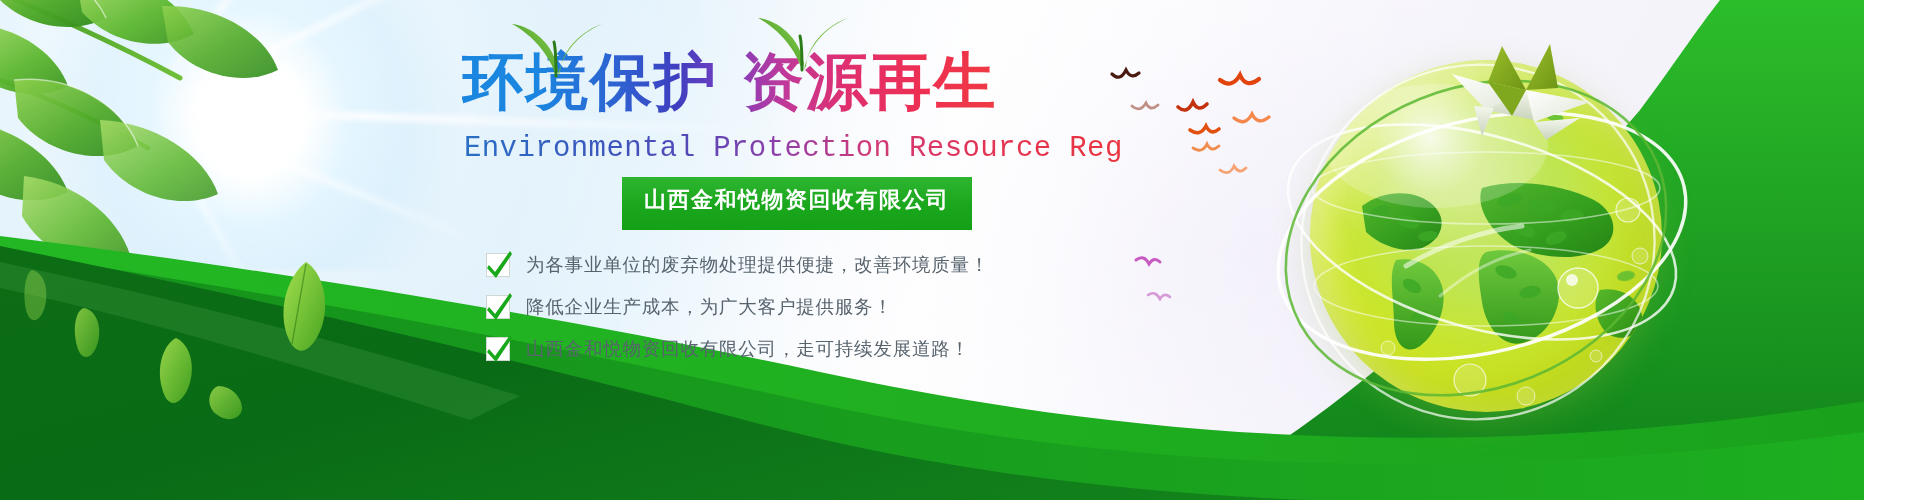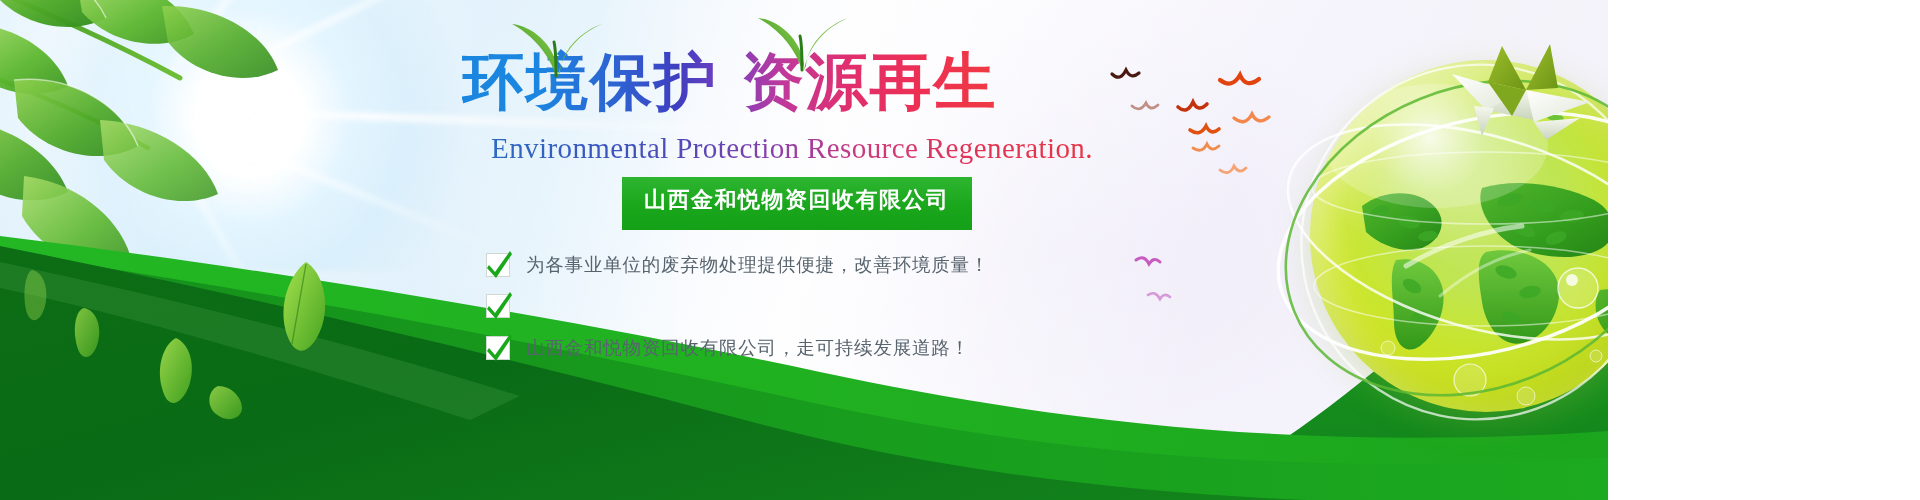--- a/index.html
+++ b/index.html
@@ -6,21 +6,21 @@
     margin: 0;
     padding: 0;
     background: #ffffff;
   }
   body {
     font-family: "Liberation Sans", sans-serif;
   }
 
   #banner {
     position: relative;
-    width: 1608px;
+    width: 1864px;
     height: 500px;
     overflow: hidden;
     background: #000000;
   }
 
   
   .bg-base {
     position: absolute;
     inset: 0;
     background:
@@ -109,31 +109,30 @@
   }
   .sprout {
     position: absolute;
     pointer-events: none;
   }
   .sprout-1 { left: 48px; top: -14px; }
   .sprout-2 { left: 296px; top: -20px; }
 
   .subtitle {
     margin: 0 0 12px 24px;
-    font-family: Liberation Serif, serif;
+    font-family: Liberation Mono, monospace;
     font-size: 29px;
     letter-spacing: 0.4px;
     white-space: nowrap;
     background: linear-gradient(90deg,
         #2a6fc4 0%, #3a55bd 22%, #5a46b6 36%, #8f3fa8 48%,
         #cf3a78 62%, #e23355 78%, #e8353f 100%);
     -webkit-background-clip: text;
     background-clip: text;
     color: transparent;
-    text-align: center;
     -webkit-text-fill-color: transparent;
   }
 
   .company-bar {
     display: inline-block;
     margin-left: 182px;
     padding: 8px 22px 15px 22px;
     background: linear-gradient(180deg, #2eb530 0%, #1aa71c 55%, #14a017 100%);
     color: #ffffff;
     font-family: "DejaVu Sans", "Liberation Sans", sans-serif;
@@ -471,20 +470,21 @@
           </svg>
         </span>
         <span class="bullet-text">为各事业单位的废弃物处理提供便捷，改善环境质量！</span>
       </li>
       <li class="bullet">
         <span class="check-icon">
           <svg width="28" height="30" viewBox="0 0 28 30">
             <path d="M4 16 L10 23 L25 2 L27 5 L11 29 L2 19 Z" fill="#18a81a"></path>
           </svg>
         </span>
+        <span class="bullet-text">降低企业生产成本，为广大客户提供服务！</span>
       </li>
       <li class="bullet">
         <span class="check-icon">
           <svg width="28" height="30" viewBox="0 0 28 30">
             <path d="M4 16 L10 23 L25 2 L27 5 L11 29 L2 19 Z" fill="#18a81a"></path>
           </svg>
         </span>
         <span class="bullet-text">山西金和悦物资回收有限公司，走可持续发展道路！</span>
       </li>
     </ul>

